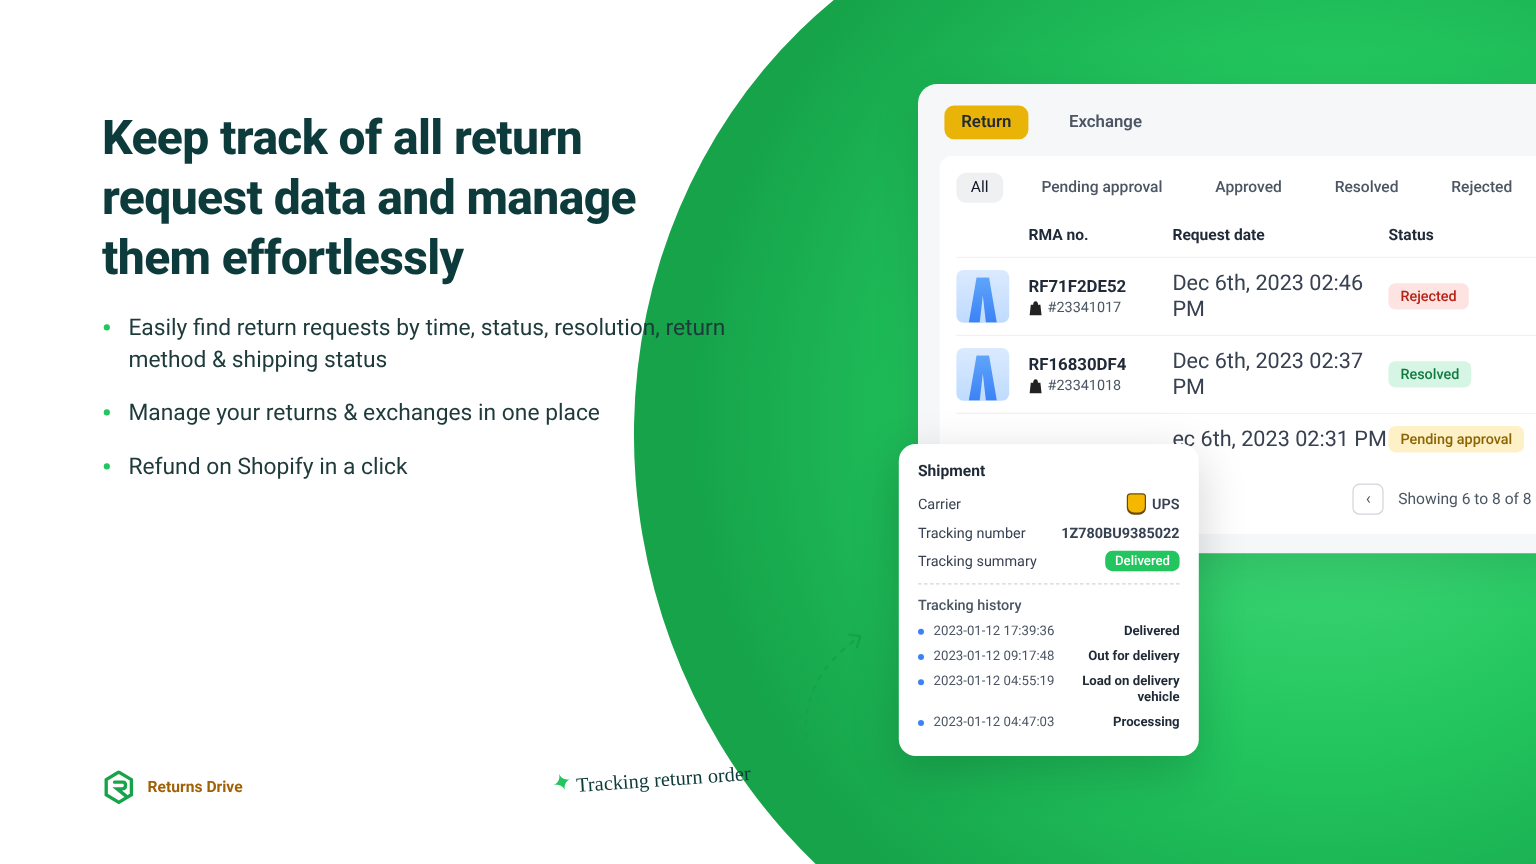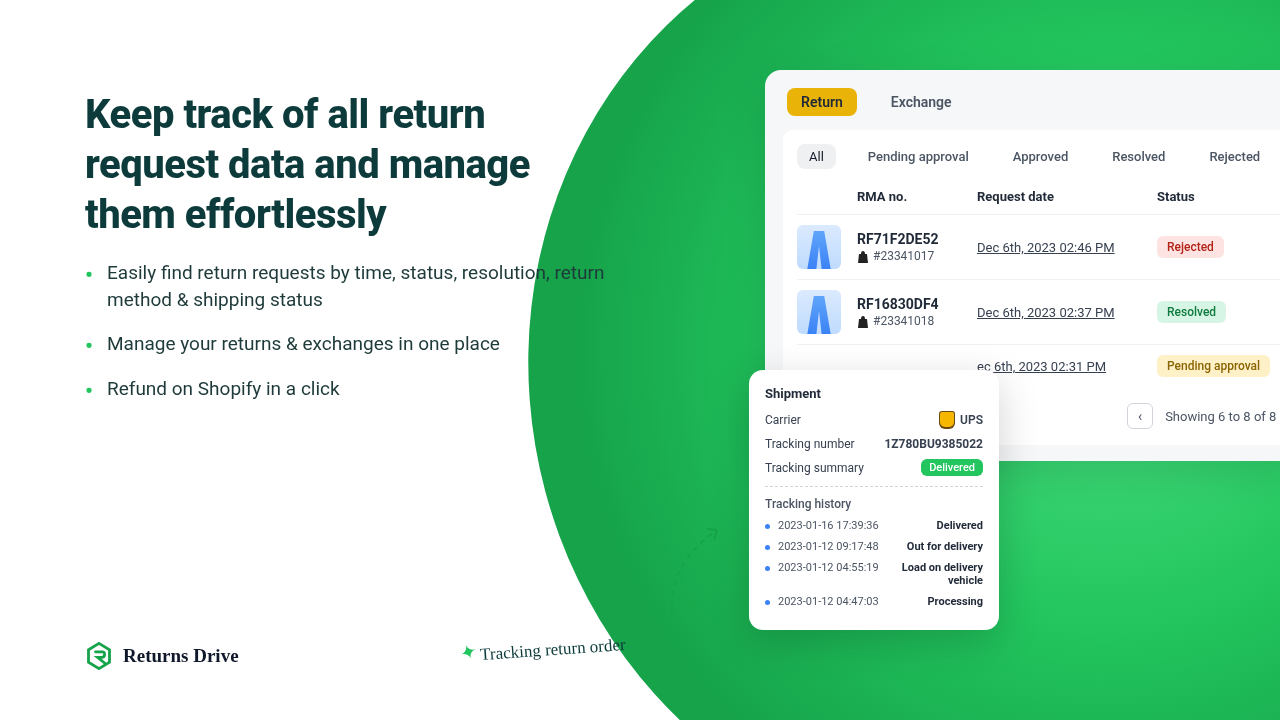--- a/index.html
+++ b/index.html
@@ -65,24 +65,23 @@
     margin-bottom: 10px;
     display: flex;
     align-items: center;
     gap: 10px;
   }
   .brand-logo {
     width: 28px;
     height: 28px;
   }
   .brand-name {
-    font-size: 19px;
+    font-size: 13px;
     font-weight: 700;
-    color: #0f172a;
-    font-family: Liberation Serif, serif;
+    color: #a16207;
   }
   .right {
     flex: 1;
     position: relative;
   }
   .app-window {
     position: absolute;
     left: 125px;
     top: 70px;
     width: 530px;
@@ -164,21 +163,21 @@
     width: 26px;
     height: 38px;
     background: linear-gradient(180deg,#60a5fa 0%, #3b82f6 100%);
     clip-path: polygon(30% 0, 70% 0, 95% 100%, 60% 100%, 50% 40%, 40% 100%, 5% 100%);
   }
   .rma-cell { width: 120px; }
   .rma-no { font-size: 14px; font-weight: 700; color: #1f2937; }
   .order-line { display: flex; align-items: center; gap: 4px; margin-top: 2px; }
   .bag-icon { width: 12px; height: 13px; }
   .order-no { font-size: 12px; color: #4b5563; }
-  .date-cell { width: 180px; font-size: 13px; color: #374151; text-decoration: underline; }
+  .date-cell { width: 180px; font-size: 18px; color: #374151; }
   .status-cell { flex: 1; }
   .badge {
     display: inline-block;
     font-size: 12px;
     font-weight: 500;
     padding: 4px 10px;
     border-radius: 6px;
   }
   .badge-rejected { background: #fde4e2; color: #b42318; }
   .badge-resolved { background: #d7f5e4; color: #0f7b3e; }
@@ -390,21 +389,21 @@
         <span>Tracking summary</span>
         <span class="badge badge-delivered">Delivered</span>
       </div>
 
       <div class="ship-divider"></div>
       <div class="hist-title">Tracking history</div>
 
       <div class="hist-row">
         <div class="hist-left">
             <div class="hist-dot"></div>
-            <span class="hist-time">2023-01-16 17:39:36</span>
+            <span class="hist-time">2023-01-12 17:39:36</span>
           </div>
         <span class="hist-label">Delivered</span>
       </div>
       <div class="hist-row">
         <div class="hist-left">
             <div class="hist-dot"></div>
             <span class="hist-time">2023-01-12 09:17:48</span>
           </div>
         <span class="hist-label">Out for delivery</span>
       </div>

